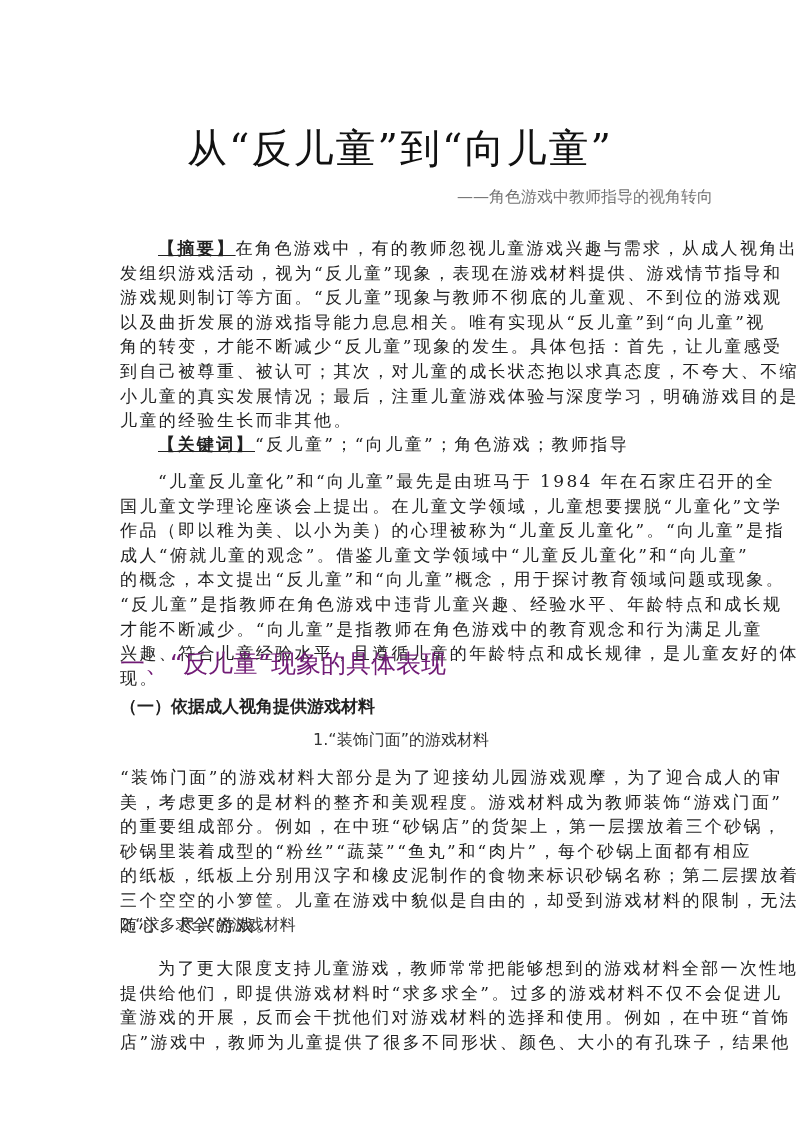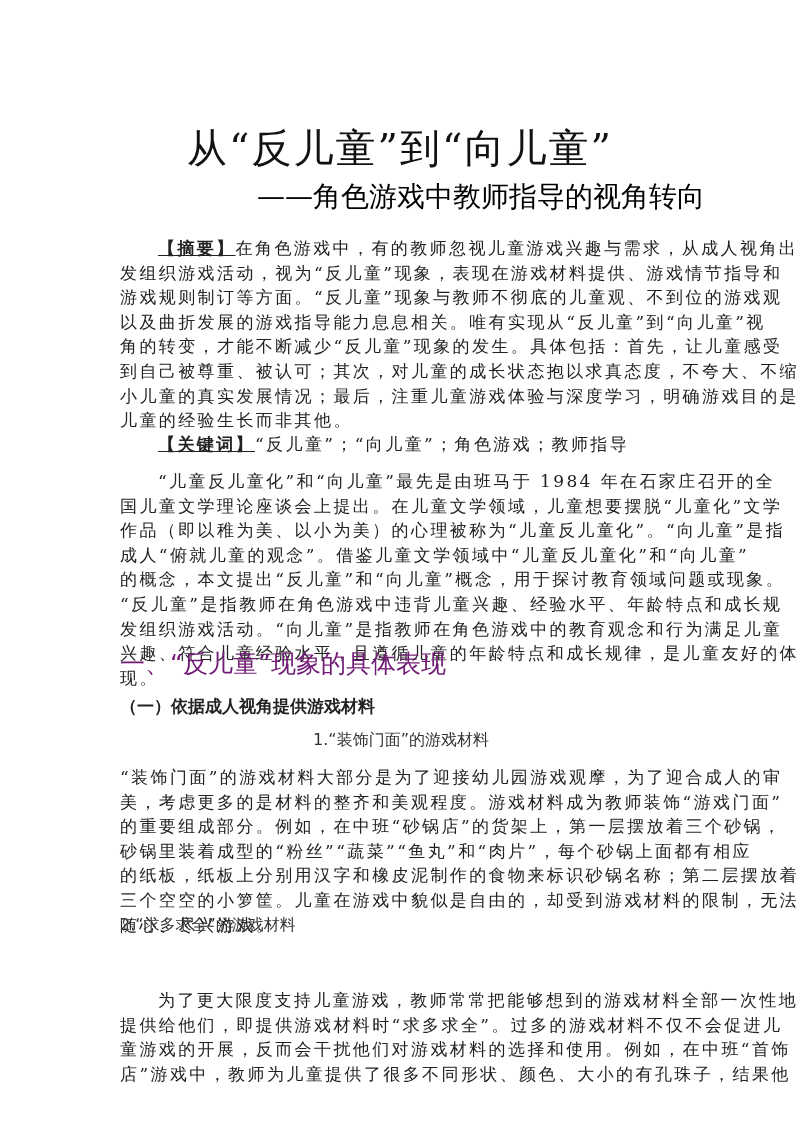--- a/index.html
+++ b/index.html
@@ -8,22 +8,22 @@
       font-family: "DejaVu Serif", "Liberation Serif", serif;
       color: #1a1a1a;
     }
     .page { position: absolute; left: 0; top: 0; width: 800px; height: 1132px; padding-left: 33px; }
     .title {
       position: absolute; left: 0; width: 800px; top: 124px;
       text-align: center; font-size: 40px; line-height: 48px;
       color: #111; letter-spacing: 2px;
     }
     .subtitle {
-      position: absolute; right: 128px; top: 181px;
-      font-size: 28px; line-height: 32px; color: #000000; white-space: nowrap;
+      position: absolute; right: 120px; top: 181px;
+      font-size: 16px; line-height: 32px; color: #737373; white-space: nowrap;
     }
     .block { position: absolute; left: 120px; width: 562px; }
     .para {
       font-size: 17px; line-height: 24.6px; letter-spacing: 2.4px;
       color: #222; margin: 0;
     }
     .para .ln { display: block; white-space: nowrap; }
     .indent { padding-left: 38px; }
     .bold { font-weight: bold; text-decoration: underline; }
     .h1 {
@@ -67,21 +67,21 @@
   </div>
 
   <div class="block" style="top:469px;">
     <div class="para">
       <span class="ln indent">“儿童反儿童化”和“向儿童”最先是由班马于 1984 年在石家庄召开的全</span>
       <span class="ln">国儿童文学理论座谈会上提出。在儿童文学领域，儿童想要摆脱“儿童化”文学</span>
       <span class="ln">作品（即以稚为美、以小为美）的心理被称为“儿童反儿童化”。“向儿童”是指</span>
       <span class="ln">成人“俯就儿童的观念”。借鉴儿童文学领域中“儿童反儿童化”和“向儿童”</span>
       <span class="ln">的概念，本文提出“反儿童”和“向儿童”概念，用于探讨教育领域问题或现象。</span>
       <span class="ln">“反儿童”是指教师在角色游戏中违背儿童兴趣、经验水平、年龄特点和成长规</span>
-      <span class="ln">发组织游戏活动。“向儿童”是指教师在角色游戏中的教育观念和行为满足儿童</span>
+      <span class="ln">才能不断减少。“向儿童”是指教师在角色游戏中的教育观念和行为满足儿童</span>
       <span class="ln">兴趣、符合儿童经验水平，且遵循儿童的年龄特点和成长规律，是儿童友好的体</span>
       <span class="ln">现。</span>
     </div>
   </div>
 
   <div class="block h1" style="top:648px;">一、“反儿童”现象的具体表现</div>
 
   <div class="block h2" style="top:694px;">（一）依据成人视角提供游戏材料</div>
 
   <div class="block h3" style="top:728px;text-align:center;">1.“装饰门面”的游戏材料</div>
@@ -93,21 +93,21 @@
       <span class="ln">的重要组成部分。例如，在中班“砂锅店”的货架上，第一层摆放着三个砂锅，</span>
       <span class="ln">砂锅里装着成型的“粉丝”“蔬菜”“鱼丸”和“肉片”，每个砂锅上面都有相应</span>
       <span class="ln">的纸板，纸板上分别用汉字和橡皮泥制作的食物来标识砂锅名称；第二层摆放着</span>
       <span class="ln">三个空空的小箩筐。儿童在游戏中貌似是自由的，却受到游戏材料的限制，无法</span>
       <span class="ln">随心、尽兴游戏。</span>
     </div>
   </div>
 
   <div class="block h3" style="top:913px;">2.“求多求全”的游戏材料</div>
 
-  <div class="block" style="top:988px;">
+  <div class="block" style="top:956px;">
     <div class="para">
       <span class="ln indent">为了更大限度支持儿童游戏，教师常常把能够想到的游戏材料全部一次性地</span>
       <span class="ln">提供给他们，即提供游戏材料时“求多求全”。过多的游戏材料不仅不会促进儿</span>
       <span class="ln">童游戏的开展，反而会干扰他们对游戏材料的选择和使用。例如，在中班“首饰</span>
       <span class="ln">店”游戏中，教师为儿童提供了很多不同形状、颜色、大小的有孔珠子，结果他</span>
     </div>
   </div>
 
 </div>
 

